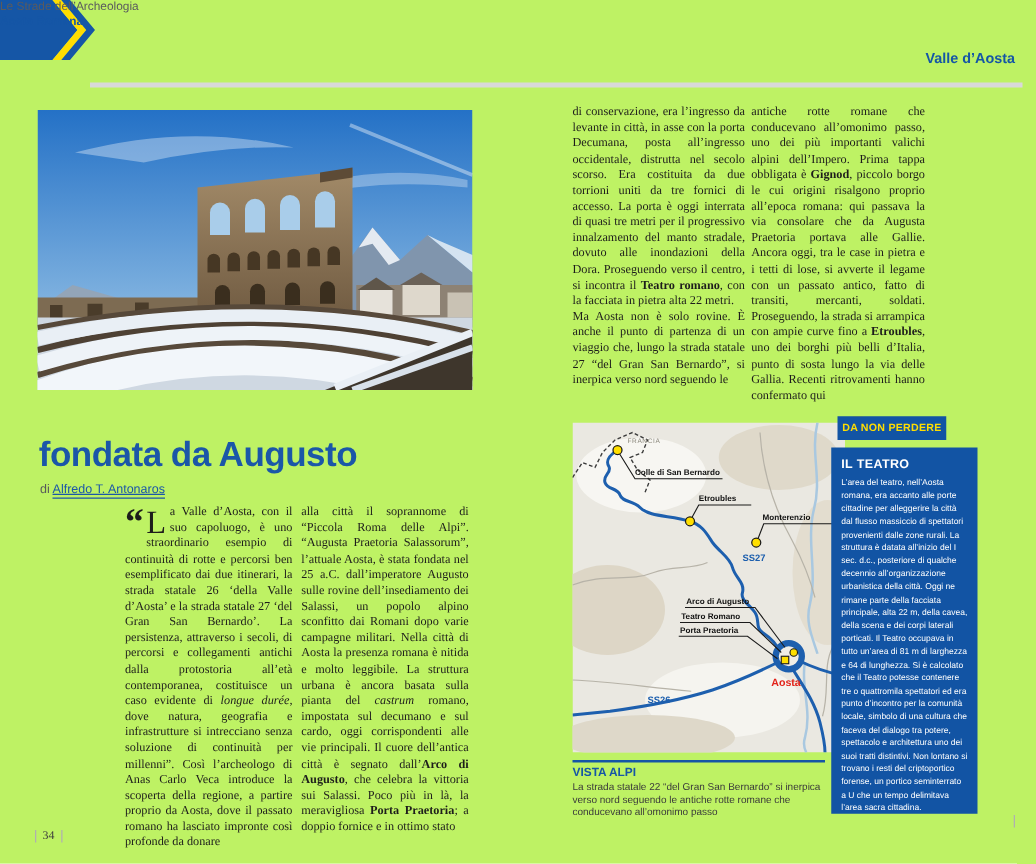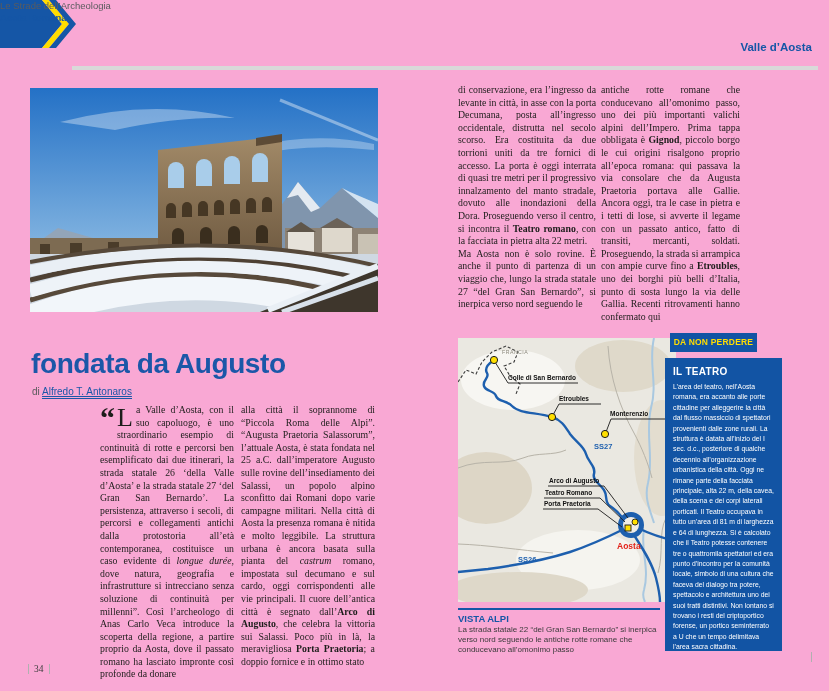--- a/index.html
+++ b/index.html
@@ -1,18 +1,18 @@
 <!DOCTYPE html>
 <html lang="it"><head>
 <meta charset="utf-8">
 <style>
   * { margin:0; padding:0; box-sizing:border-box; }
   html,body { background:#ffffff; }
   .page {
-    position:relative; width:829px; height:691px; background:#f9a8d4;
+    position:relative; width:829px; height:691px; background:#bef264;
     font-family:"Liberation Sans", sans-serif; overflow:hidden;
   }
   
   .banner-svg { position:absolute; left:0; top:23; }
   .series { position:absolute; left:87; top:33; line-height:12px; }
   .series-title { font-size:9.5px; color:#5a5b5e; }
   .series-sub { font-size:9.5px; font-weight:bold; color:#1556a6; }
   .region { position:absolute; left:620px; top:41px; width:192px; text-align:right;
             font-size:11.5px; font-weight:bold; color:#1556a6; }
   .head-rule { position:absolute; left:72px; top:66px; width:746px; height:4px; background:#d9d9d9; }

